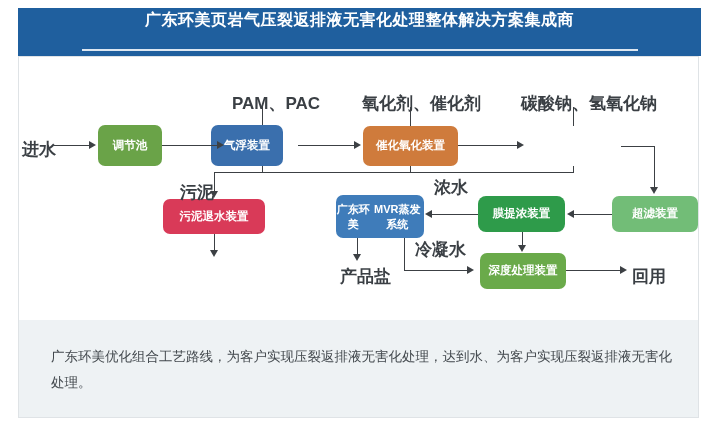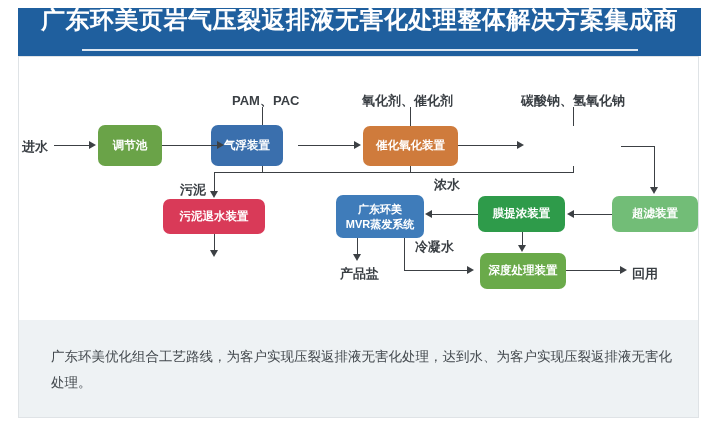--- a/index.html
+++ b/index.html
@@ -12,21 +12,21 @@
   #root{position:relative;width:719px;height:430px;}
 
   
   .banner{
     position:absolute;left:18px;top:8px;width:683px;height:48px;
     background:#1f5f9e;
   }
   .banner-title{
     position:absolute;left:0;top:0;width:683px;height:24px;
     display:flex;align-items:center;justify-content:center;
-    color:#ffffff;font-size:24px;font-weight:bold;letter-spacing:.5px;
+    color:#ffffff;font-size:16px;font-weight:bold;letter-spacing:.5px;
     white-space:nowrap;
     font-family:Liberation Serif, serif;
   }
   .banner-rule{
     position:absolute;left:64px;top:41px;width:556px;height:2px;
     background:#ffffff;opacity:.85;
   }
 
   
   .card{
@@ -51,21 +51,21 @@
     position:absolute;border-radius:7px;
     display:flex;align-items:center;justify-content:center;
     text-align:center;color:#ffffff;
     font-size:11.5px;font-weight:bold;line-height:1.35;
     box-sizing:border-box;
   }
   .box.two-line{font-size:11px;}
 
   
   .lbl{
-    position:absolute;color:#3a3f44;font-size:13px;font-weight:bold;
+    position:absolute;color:#3a3f44;font-size:17px;font-weight:bold;
     white-space:nowrap;
   }
 
   
   .hline{position:absolute;height:0;border-top:1.6px solid #3c4044;}
   .vline{position:absolute;width:0;border-left:1.6px solid #3c4044;}
   .arrow-r{
     position:absolute;width:0;height:0;
     border-top:4.5px solid transparent;border-bottom:4.5px solid transparent;
     border-left:7px solid #3c4044;
@@ -103,26 +103,26 @@
 
   <div class="box" style="left:363px;top:126px;width:95px;height:40px;background:#cf7b3c;">
     <span>催化氧化装置</span>
   </div>
 
 
   <div class="box" style="left:163px;top:199px;width:102px;height:35px;background:#d93a58;">
     <span>污泥退水装置</span>
   </div>
 
-  <div class="box two-line" style="left:336px;top:195px;width:88px;height:43px;background:#3f7cba;flex-direction:column;">
+  <div class="box two-line" style="left:336px;top:195px;width:88px;height:43px;background:#3f7cba;flex-direction:row;">
     <span>广东环美</span>
     <span>MVR蒸发系统</span>
   </div>
 
-  <div class="box" style="left:478px;top:196px;width:87px;height:36px;background:#2e9b4a;">
+  <div class="box" style="left:478px;top:196px;width:87px;height:36px;background:#2e9b4a;border-radius:8px;">
     <span>膜提浓装置</span>
   </div>
 
   <div class="box" style="left:612px;top:196px;width:86px;height:36px;background:#72bd77;">
     <span>超滤装置</span>
   </div>
 
   <div class="box" style="left:480px;top:253px;width:86px;height:36px;background:#6aaa4a;">
     <span>深度处理装置</span>
   </div>

